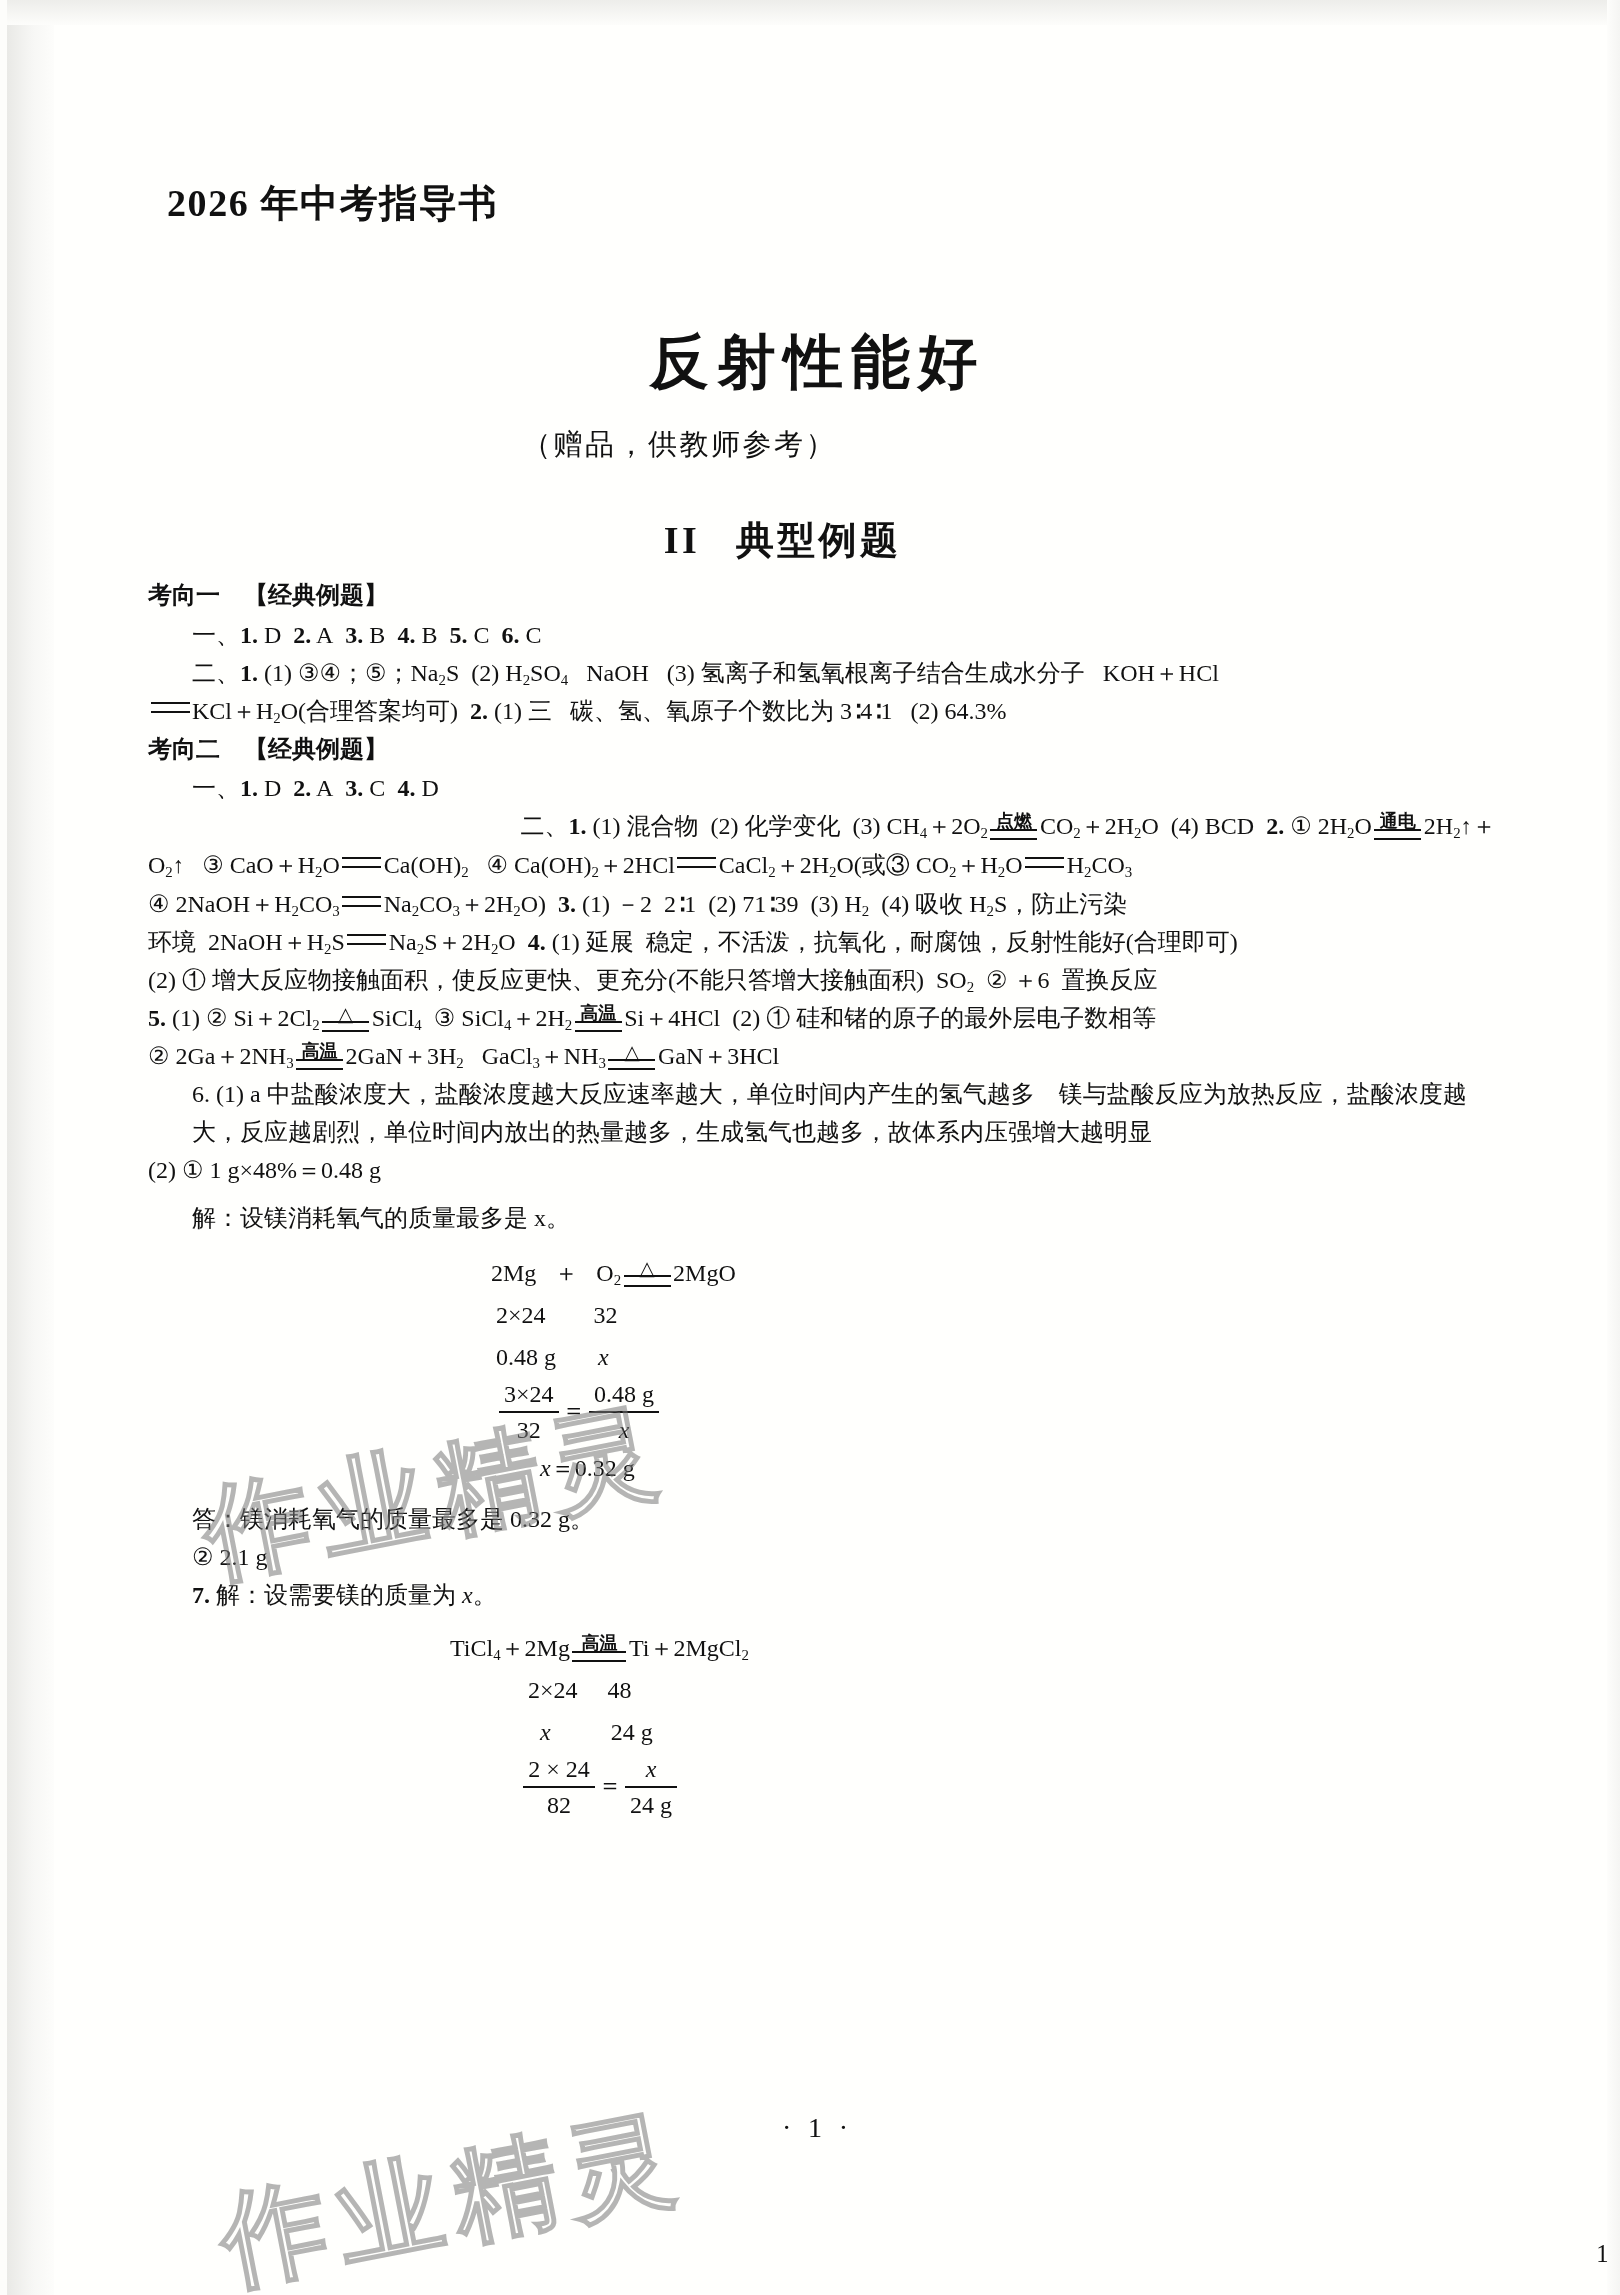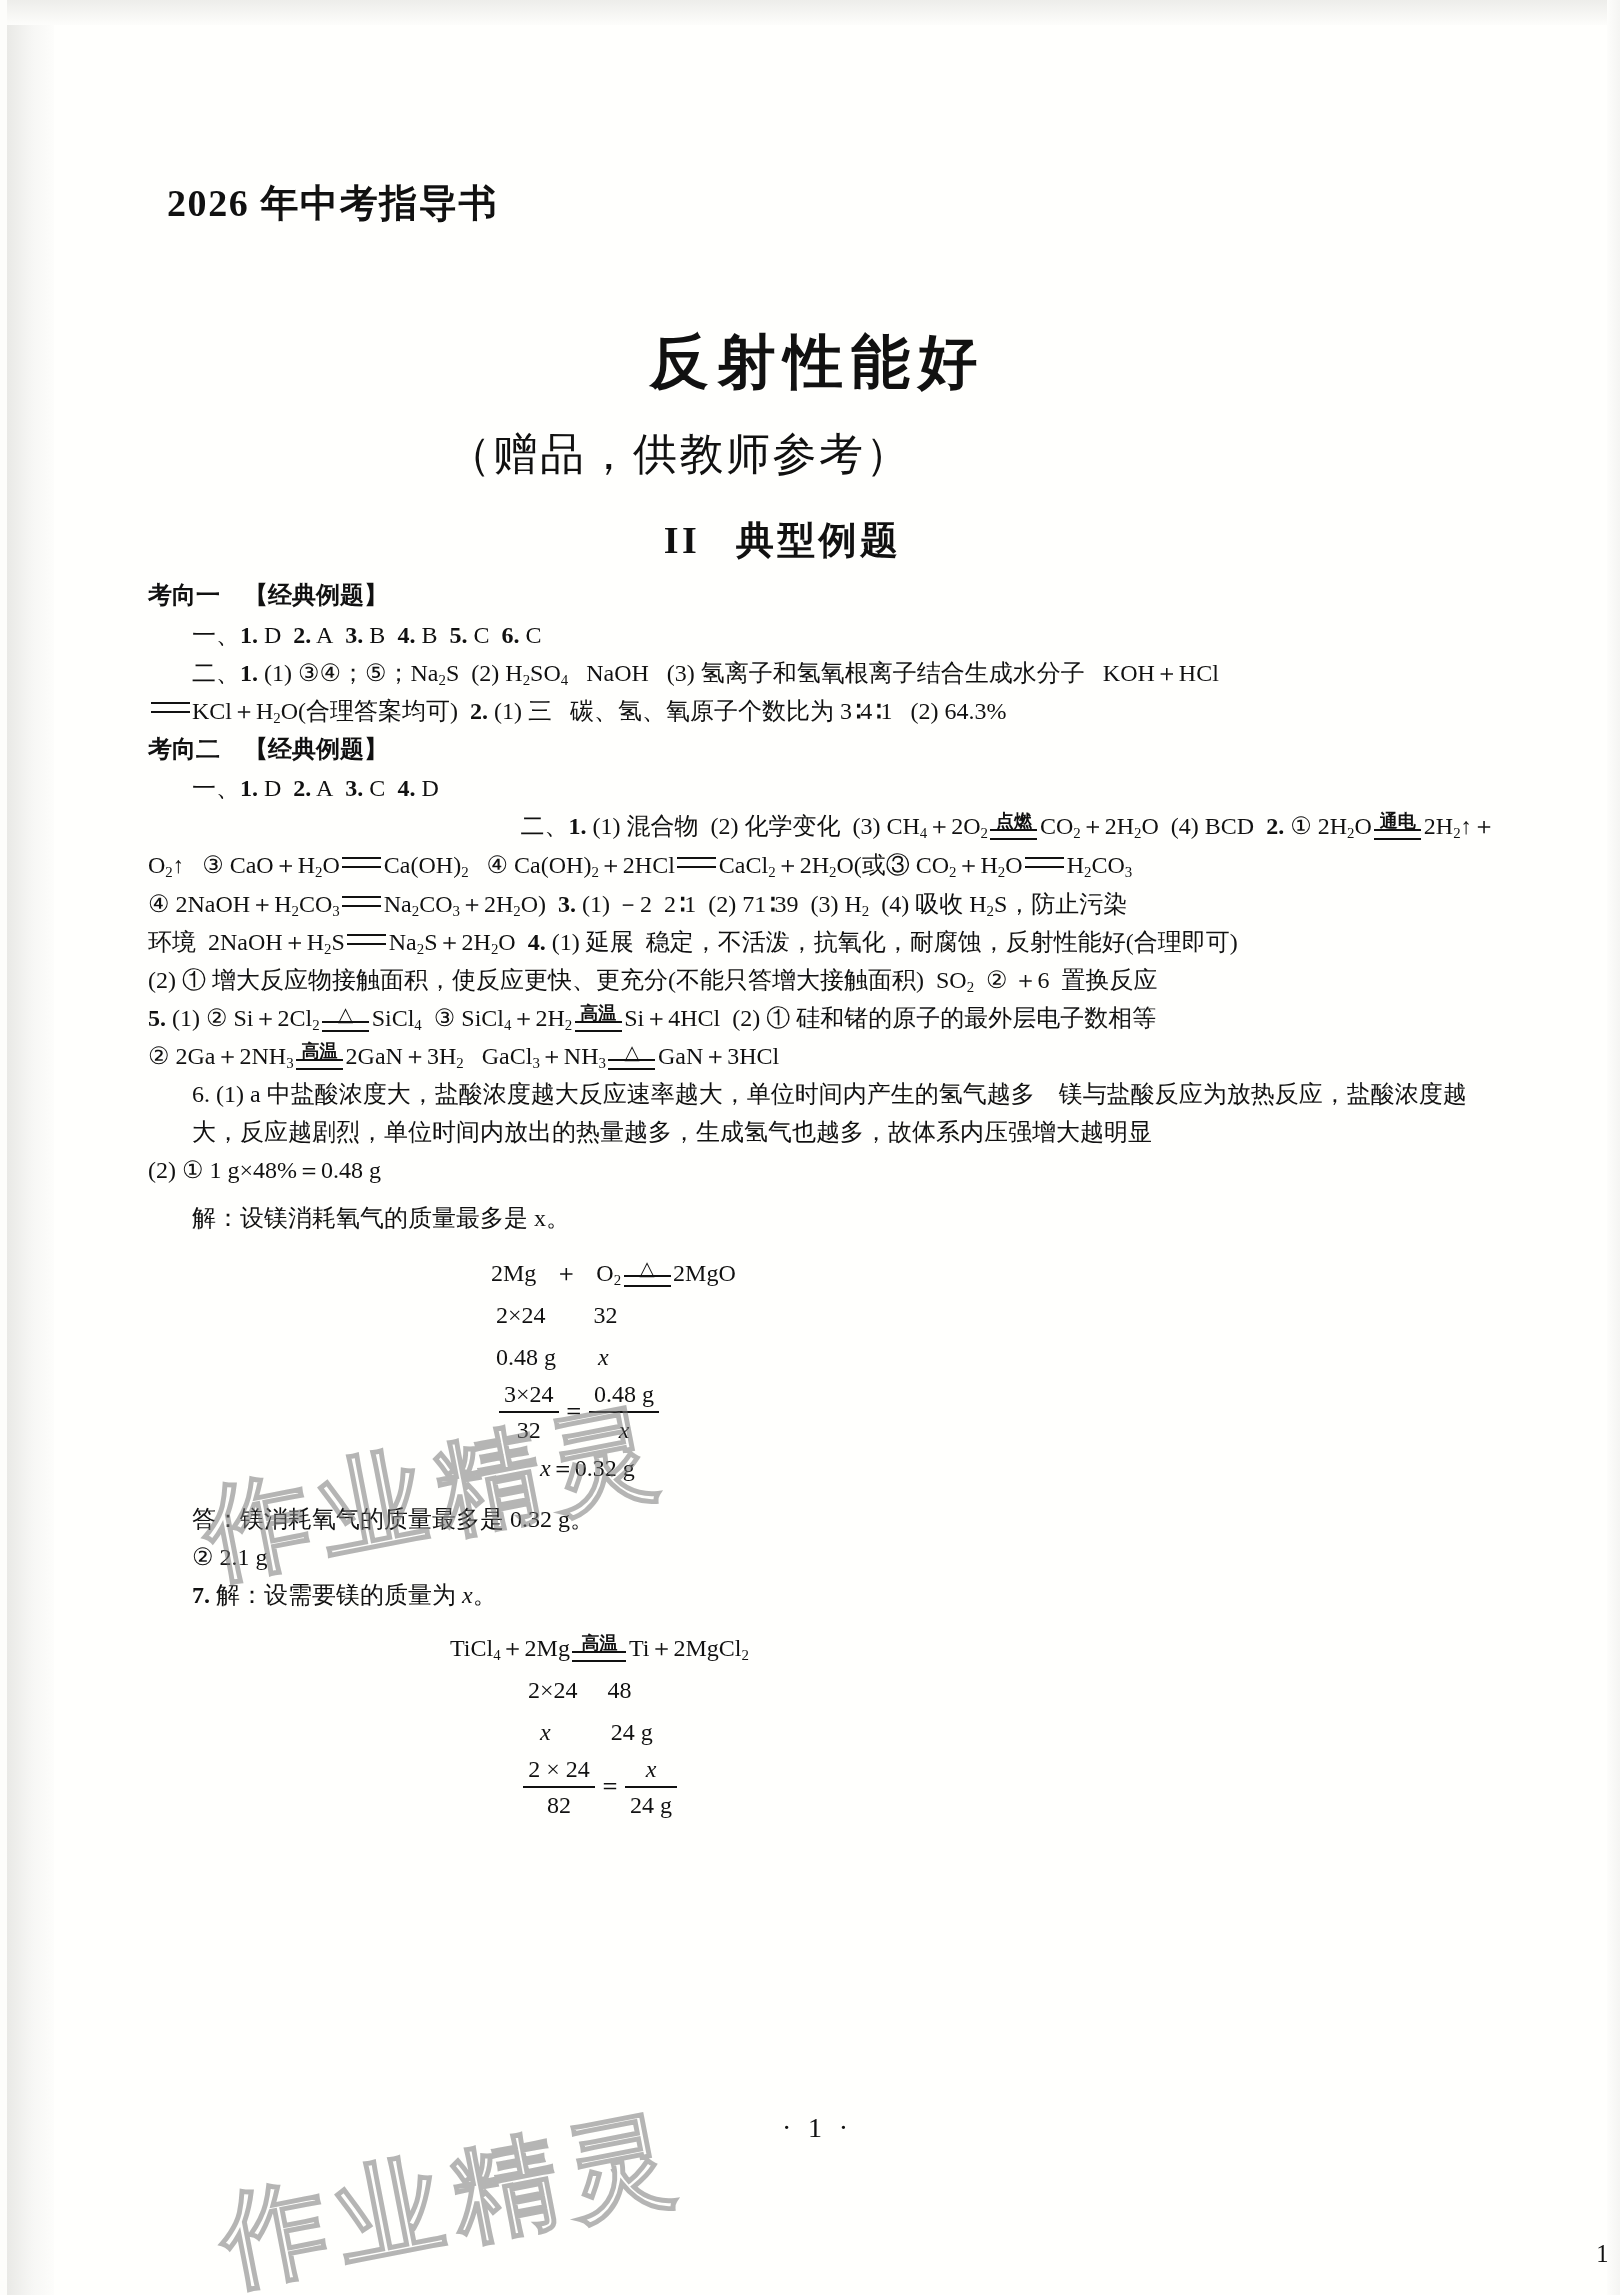--- a/index.html
+++ b/index.html
@@ -27,21 +27,21 @@
     font-family:"Liberation Serif","DejaVu Serif",serif;
   }
   .doc-title{
     position:absolute;left:0;top:323px;width:1621px;
     text-align:center;
     font-size:59px;font-weight:bold;letter-spacing:8.2px;
   }
   .doc-subtitle{
     position:absolute;left:0;top:425px;width:1345px;
     text-align:center;
-    font-size:44px;letter-spacing:2.5px;
+    font-size:29px;letter-spacing:2.5px;
   }
   .section-head{
     position:absolute;left:0;top:515px;width:1551px;
     text-align:center;
     font-size:38px;font-weight:bold;letter-spacing:3.3px;
   }
   .section-head .numeral{margin-right:36px;font-family:"Liberation Serif",serif;}
 
   .content{
     position:absolute;left:141px;top:576px;width:1348px;

